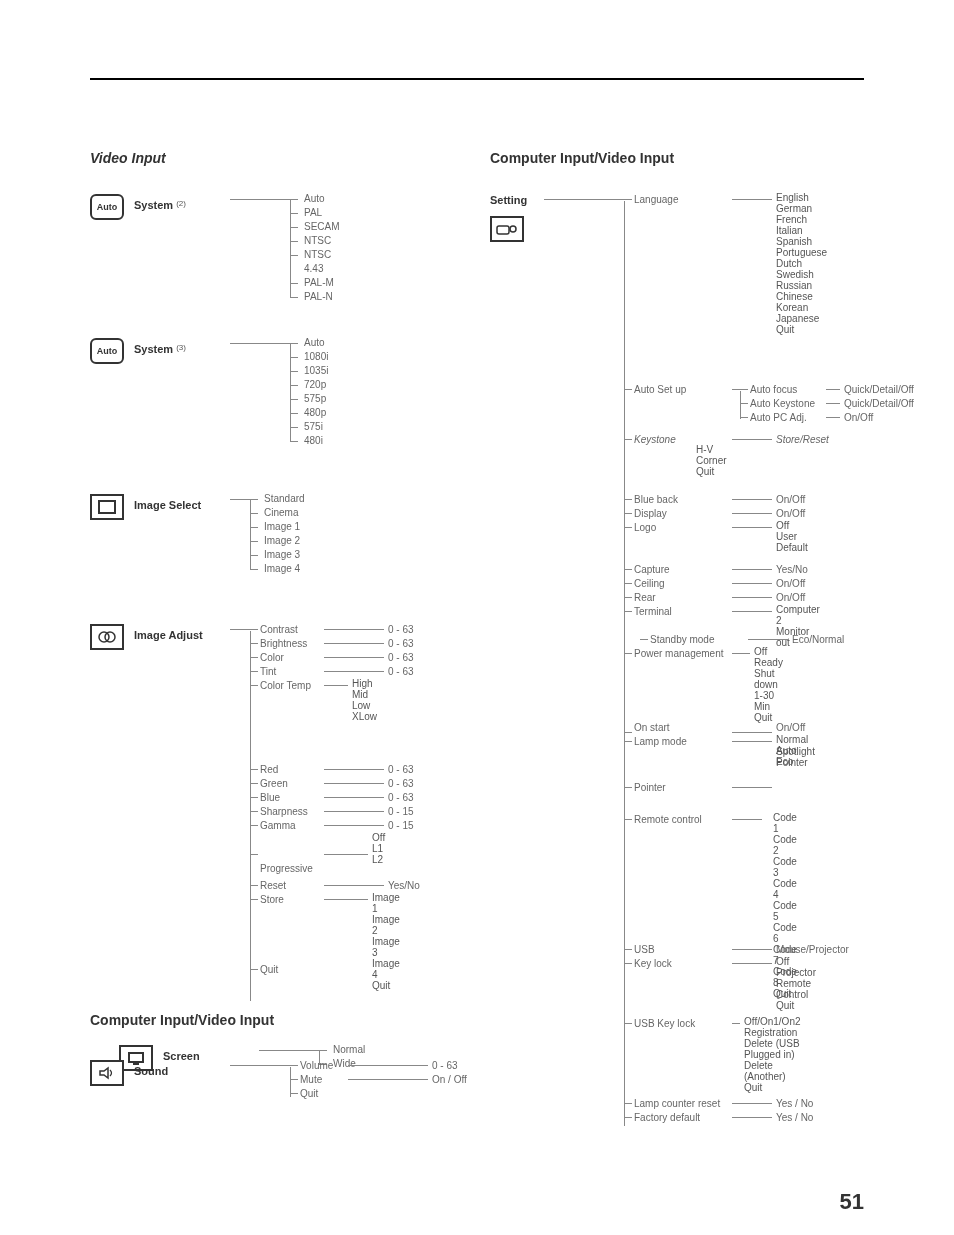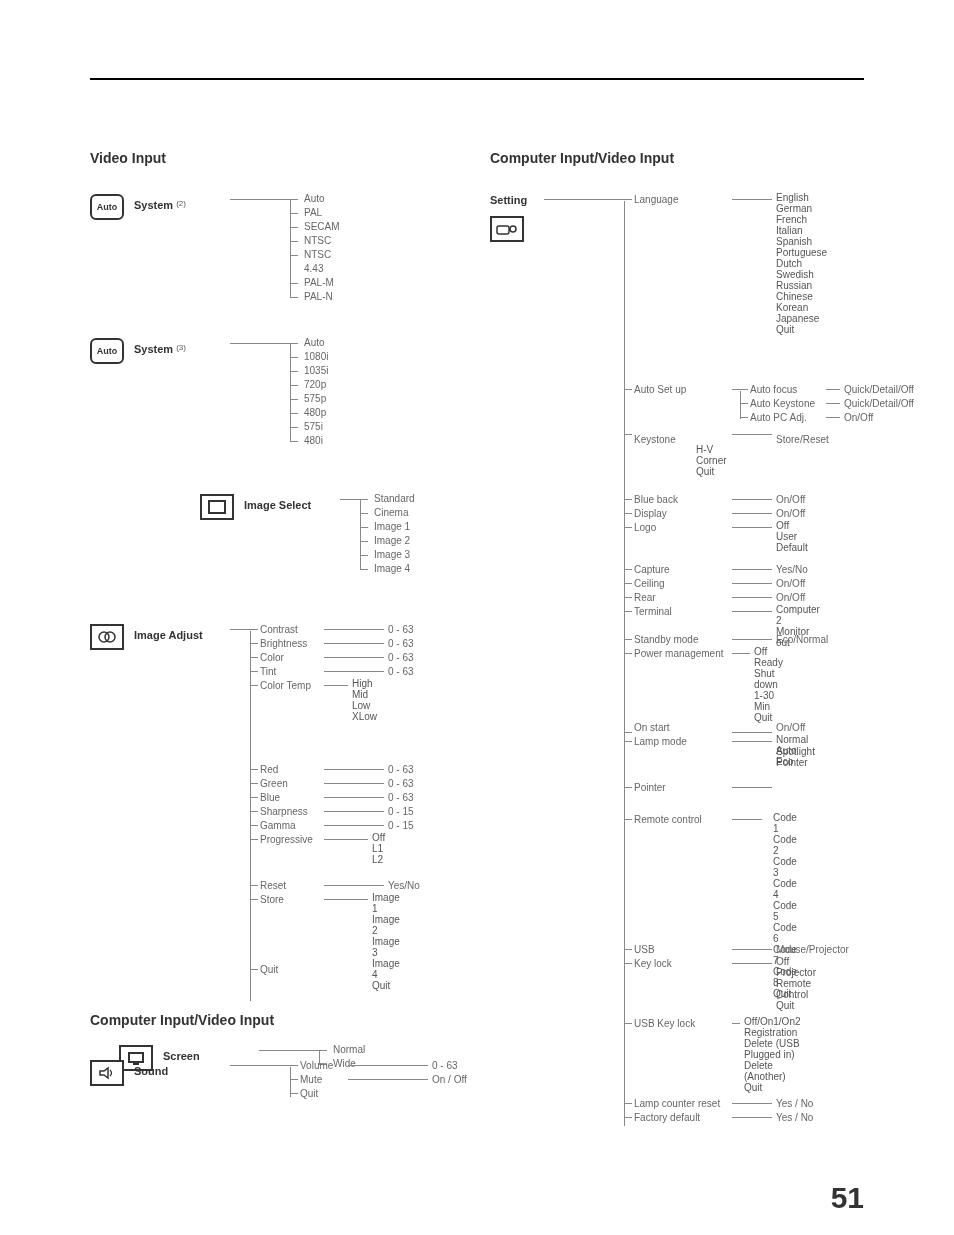--- a/index.html
+++ b/index.html
@@ -17,21 +17,21 @@
     top: 78px;
     left: 90px;
     right: 90px;
     height: 2px;
     background: #000;
   }
   .page-number {
     position: absolute;
     bottom: 20px;
     right: 90px;
-    font-size: 30px;
+    font-size: 22px;
     font-weight: bold;
     color: #333;
   }
   .section-title {
     font-size: 14px;
     font-weight: bold;
     color: #333;
   }
   .row-title {
     font-size: 11px;
@@ -116,21 +116,21 @@
   .name-col { width: 96px; flex: 0 0 96px; display:flex; align-items:flex-start; }
   .row-block { display: flex; align-items: flex-start; margin-top: 10px; }
   .row-block.first { margin-top: 18px; }
 </style>
 </head>
 <body>
 
 <div class="top-rule"></div>
 <div class="page-number">51</div>
 
-<div class="section-title" style="position:absolute; left:90px; top:150px;">Video Input</div>
+<div class="section-title" style="position:absolute; left:90px; top:150px;font-style:italic;">Video Input</div>
 
 <div class="left-col" style="top:176px;">
 
   <div class="row-block first">
     <div class="icon-col">
       <div class="icon-box pill">
           <span>Auto</span>
         </div>
     </div>
     <div class="name-col" style="padding-top:5px;">
@@ -177,21 +177,21 @@
             <div class="item">720p</div>
             <div class="item">575p</div>
             <div class="item">480p</div>
             <div class="item">575i</div>
             <div class="item">480i</div>
           </div>
       </div>
     </div>
   </div>
 
-  <div class="row-block" style="margin-top:130px;justify-content:center;">
+  <div class="row-block" style="margin-top:130px;">
     <div class="icon-col">
       <div class="icon-box">
         <svg width="18" height="14" viewBox="0 0 18 14">
             <rect x="1" y="1" width="16" height="12" fill="none" stroke="#333" stroke-width="2"></rect>
           </svg>
       </div>
     </div>
     <div class="name-col" style="padding-top:5px;">
       <span class="row-title">Image Select</span>
     </div>
@@ -293,21 +293,21 @@
             <span class="val-cell" style="padding-left: 4px;">0 - 15</span>
           </div>
           <div style="position: absolute; left: 0px; top: 196px; display: flex; align-items: center;">
             <span class="hline" style="width: 8px;"></span>
             <span class="label-cell" style="width: 66px; padding-left: 2px;">Gamma</span>
             <span class="hline" style="width: 60px;"></span>
             <span class="val-cell" style="padding-left: 4px;">0 - 15</span>
           </div>
           <div style="position: absolute; left: 0px; top: 210px; display: flex; align-items: center;">
             <span class="hline" style="width: 8px;"></span>
-            <span class="label-cell" style="width: 66px; padding-left: 2px;">Progressive</span>
+            <span class="label-cell" style="width: 66px; padding-left: 2px; margin-top: 29px;">Progressive</span>
             <span class="hline" style="width: 44px;"></span>
           </div>
           <div style="position: absolute; margin-left: 4px; left: 118px; top: 208px;">
             <div class="branch" style="margin-left: 0px;">
               <div class="item">Off</div>
               <div class="item">L1</div>
               <div class="item">L2</div>
             </div>
           </div>
           <div style="position: absolute; left: 0px; top: 256px; display: flex; align-items: center;">
@@ -465,21 +465,21 @@
               <span class="hline" style="width: 14px;"></span>
               <span class="val-cell" style="padding-left: 4px;">Quick/Detail/Off</span>
             </div>
             <div style="position: absolute; left: 0px; top: 28px; display: flex; align-items: center;">
               <span class="hline" style="width: 8px;"></span>
               <span class="label-cell" style="width: 78px; padding-left: 2px;">Auto PC Adj.</span>
               <span class="hline" style="width: 14px;"></span>
               <span class="val-cell" style="padding-left: 4px;">On/Off</span>
             </div>
           </div>
-          <div style="position: absolute; left: 0px; top: 240px; display: flex; align-items: flex-start;">
+          <div style="position: absolute; left: 0px; top: 240px; display: flex; align-items: center; font-style: italic;">
             <span class="hline" style="width: 8px;"></span>
             <span class="label-cell" style="width: 100px; padding-left: 2px;">Keystone</span>
             <span class="hline" style="width: 40px;"></span>
             <span class="val-cell" style="padding-left: 4px;">Store/Reset</span>
           </div>
           <div style="position: absolute; margin-left: 4px; left: 68px; top: 250px;">
             <div class="branch" style="margin-left: 0px;">
               <div class="item">H-V</div>
               <div class="item">Corner</div>
               <div class="item">Quit</div>
@@ -531,21 +531,21 @@
             <span class="hline" style="width: 8px;"></span>
             <span class="label-cell" style="width: 100px; padding-left: 2px;">Terminal</span>
             <span class="hline" style="width: 40px;"></span>
           </div>
           <div style="position: absolute; margin-left: 4px; left: 148px; top: 410px;">
             <div class="branch" style="margin-left: 0px;">
               <div class="item">Computer 2</div>
               <div class="item">Monitor out</div>
             </div>
           </div>
-          <div style="position: absolute; left: 0px; top: 440px; display: flex; align-items: center;">
+          <div style="position: absolute; left: 0px; top: 440px; display: flex; align-items: center; padding-left: 16px;">
             <span class="hline" style="width: 8px;"></span>
             <span class="label-cell" style="width: 100px; padding-left: 2px;">Standby mode</span>
             <span class="hline" style="width: 40px;"></span>
             <span class="val-cell" style="padding-left: 4px;">Eco/Normal</span>
           </div>
           <div style="position: absolute; left: 0px; top: 454px; display: flex; align-items: center;">
             <span class="hline" style="width: 8px;"></span>
             <span class="label-cell" style="width: 100px; padding-left: 2px;">Power management</span>
             <span class="hline" style="width: 18px;"></span>
           </div>

